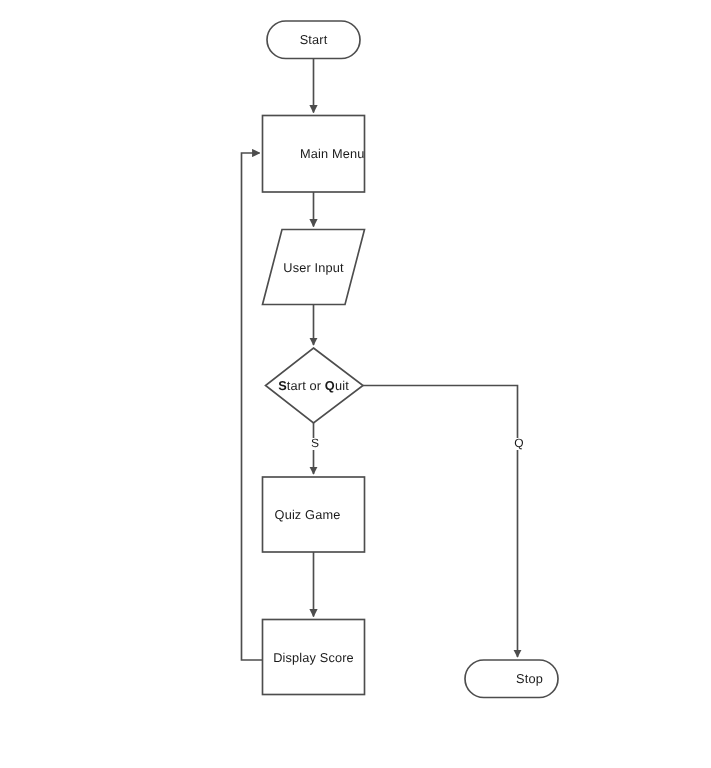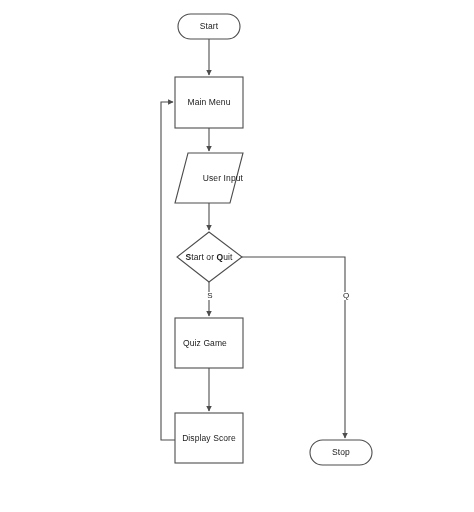--- a/index.html
+++ b/index.html
@@ -90,29 +90,29 @@
       <path d="M 242 257 L 345 257 L 345 438" marker-end="url(#arrow)"></path>
 
       <path d="M 209 368 L 209 411" marker-end="url(#arrow)"></path>
 
       <path d="M 175 440 L 161 440 L 161 102 L 173 102" marker-end="url(#arrow)"></path>
     </g>
   </svg>
 
   <div class="node-label" style="left:178px; top:22px; width:62px;text-align:center;">Start</div>
 
-  <div class="node-label" style="left:175px; top:98px; width:68px;">Main Menu</div>
+  <div class="node-label" style="left:175px; top:98px; width:68px;text-align:right;">Main Menu</div>
 
-  <div class="node-label" style="left:175px; top:174px; width:68px;text-align:right;">User Input</div>
+  <div class="node-label" style="left:175px; top:174px; width:68px;">User Input</div>
 
   <div class="node-label" style="left:169px; top:253px; width:80px;text-align:center;"><span class="key">S</span><span>tart or </span><span class="key">Q</span><span>uit</span></div>
 
   <div class="node-label" style="left:175px; top:339px; width:60px;">Quiz Game</div>
 
   <div class="node-label" style="left:171px; top:434px; width:76px;">Display Score</div>
 
-  <div class="node-label" style="left:310px; top:448px; width:62px;">Stop</div>
+  <div class="node-label" style="left:310px; top:448px; width:62px;padding-left:12px;">Stop</div>
 
   <div class="edge-label" style="left:201px; top:292px; width:16px;">S</div>
 
   <div class="edge-label" style="left:337px; top:292px; width:16px;">Q</div>
 
 </div>
 
 </body></html>

